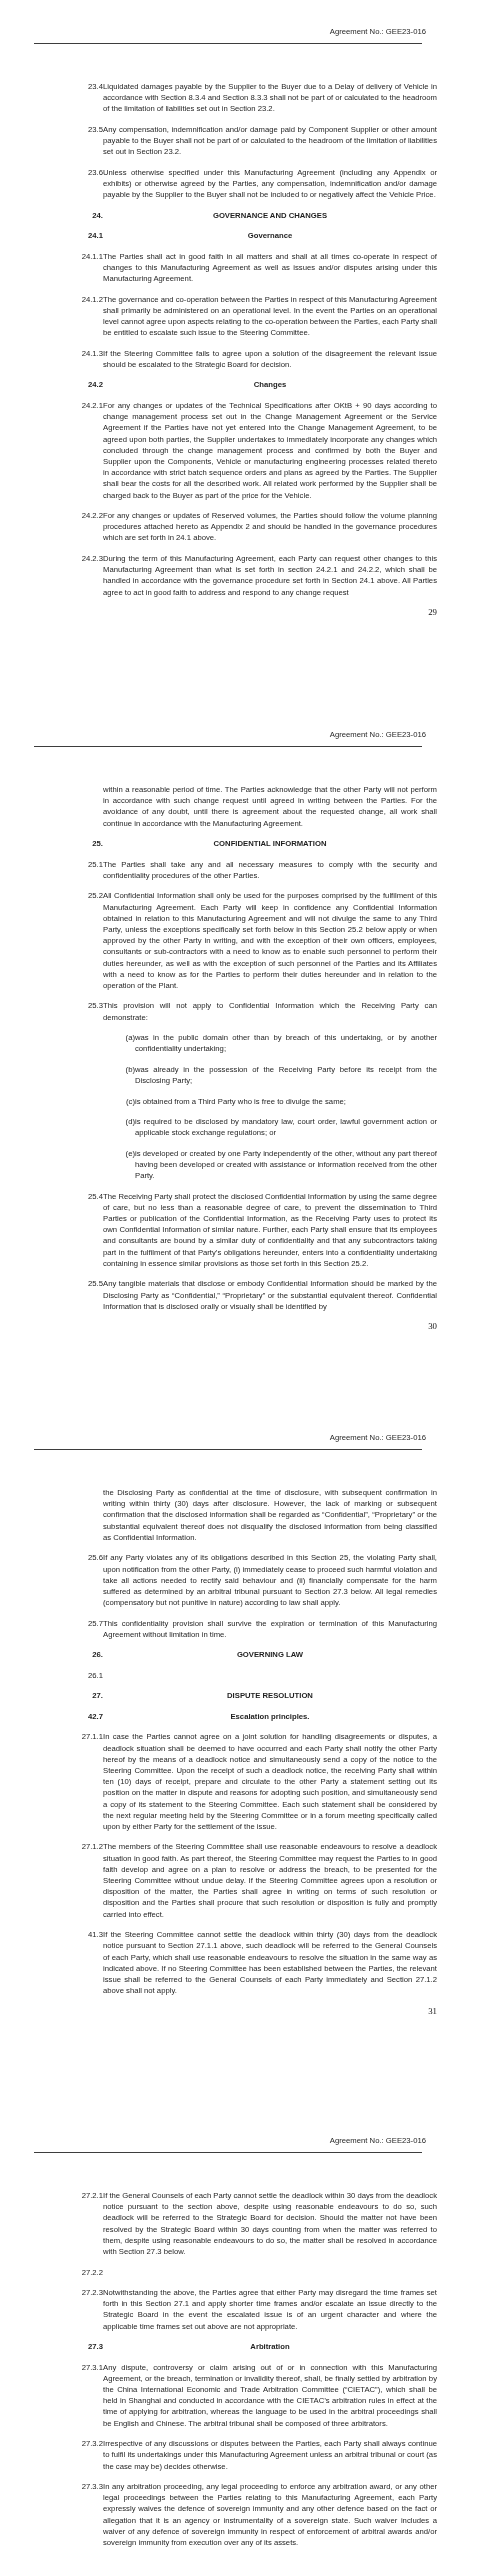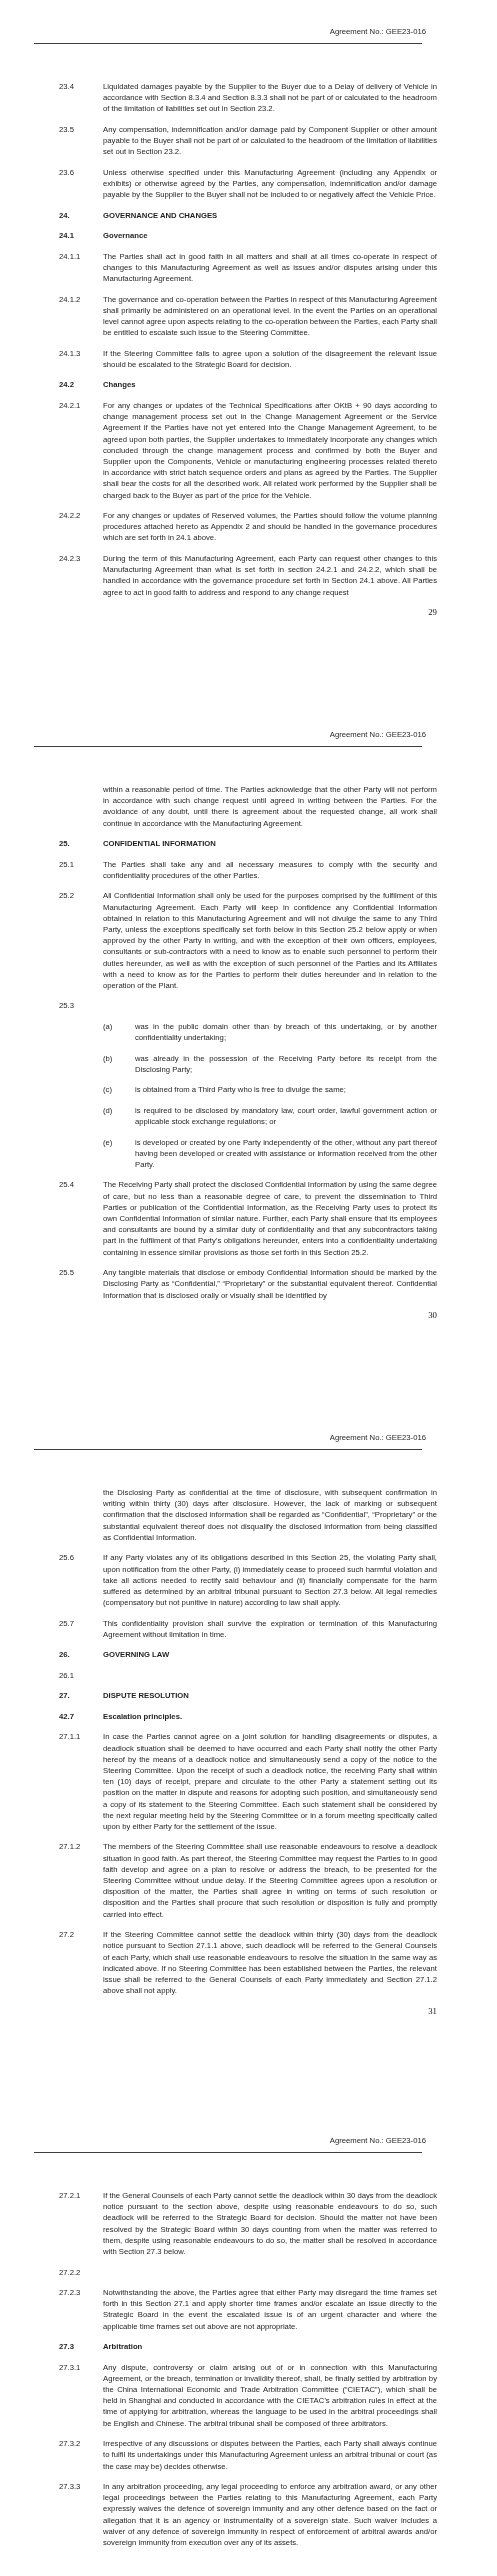--- a/index.html
+++ b/index.html
@@ -52,29 +52,30 @@
     line-height: 11.2px;
   }
 
   .para {
     display: grid;
     grid-template-columns: 44px 1fr;
     margin: 0 0 9.3px 0;
   }
   .para .num {
     white-space: nowrap;
+    text-align: right;
   }
   .para .txt {
     text-align: justify;
   }
   .para.heading {
     font-weight: bold;
   }
   .para.heading .txt {
-    text-align: left;
+    text-align: center;
   }
   .para.sub {
     margin-left: 44px;
     grid-template-columns: 32px 1fr;
   }
 
   .pgnum {
     margin-top: 3.1px;
     text-align: right;
     font-family: "Liberation Serif", "DejaVu Serif", serif;
@@ -157,20 +158,21 @@
         <div class="para section">
           <div class="num">25.1</div>
           <div class="txt">The Parties shall take any and all necessary measures to comply with the security and confidentiality procedures of the other Parties.</div>
         </div>
         <div class="para section">
           <div class="num">25.2</div>
           <div class="txt">All Confidential Information shall only be used for the purposes comprised by the fulfilment of this Manufacturing Agreement. Each Party will keep in confidence any Confidential Information obtained in relation to this  Manufacturing  Agreement and will not divulge the same to any Third Party, unless the exceptions specifically set forth below in this Section 25.2 below apply or when approved by the other Party in writing, and with the exception of their own officers, employees, consultants or sub-contractors with a need to know as to enable such personnel to perform their duties hereunder, as well as with the exception of such personnel of the Parties and its Affiliates with a need to know as for the Parties to perform their duties hereunder and in relation to the operation of the Plant.</div>
         </div>
         <div class="para section">
           <div class="num">25.3</div>
+          <div class="txt">This provision will not apply to Confidential Information which the Receiving Party can demonstrate:</div>
         </div>
         <div class="para sub">
           <div class="num">(a)</div>
           <div class="txt">was in the public domain other than by breach of this undertaking, or by another confidentiality undertaking;</div>
         </div>
         <div class="para sub">
           <div class="num">(b)</div>
           <div class="txt">was already in the possession of the Receiving Party before its receipt from the Disclosing Party;</div>
         </div>
         <div class="para sub">
@@ -229,21 +231,21 @@
         </div>
         <div class="para section">
           <div class="num">27.1.1</div>
           <div class="txt">In case the Parties cannot agree on a joint solution for handling disagreements or disputes, a deadlock situation shall be deemed to have occurred and each Party shall notify the other Party hereof by the means of a deadlock notice and simultaneously send a copy of the notice to the Steering Committee. Upon the receipt of such a deadlock notice, the receiving Party shall within ten (10) days of receipt, prepare and circulate to the other Party a statement setting out its position on the matter in dispute and reasons for adopting such position, and simultaneously send a copy of its statement to the Steering Committee. Each such statement shall be considered by the next regular meeting held by the Steering Committee or in a forum meeting specifically called upon by either Party for the settlement of the issue.</div>
         </div>
         <div class="para section">
           <div class="num">27.1.2</div>
           <div class="txt">The members of the Steering Committee shall use reasonable endeavours to resolve a deadlock situation in good faith. As part thereof, the Steering Committee may request the Parties to in good faith develop and agree on a plan to resolve or address the breach, to be presented for the Steering Committee without undue delay. If the Steering Committee agrees upon a resolution or disposition of the matter, the Parties shall agree in writing on terms of such resolution or disposition and the Parties shall procure that such resolution or disposition is fully and promptly carried into effect.</div>
         </div>
         <div class="para section">
-          <div class="num">27.2</div>
+          <div class="num">41.3</div>
           <div class="txt">If the Steering Committee cannot settle the deadlock within thirty (30) days from the deadlock notice pursuant to Section 27.1.1 above, such deadlock will be referred to the General Counsels of each Party, which shall use reasonable endeavours to resolve the situation in the same way as indicated above. If no Steering Committee has been established between the Parties, the relevant issue shall be referred to the General Counsels of each Party immediately and Section 27.1.2 above shall not apply.</div>
         </div>
         <div class="pgnum">31</div>
       </div>
   </div>
     <div class="page">
     <div class="page-hdr">Agreement No.: GEE23-016</div>
     <div class="page-rule"></div>
     <div class="page-body">
         <div class="para section">

